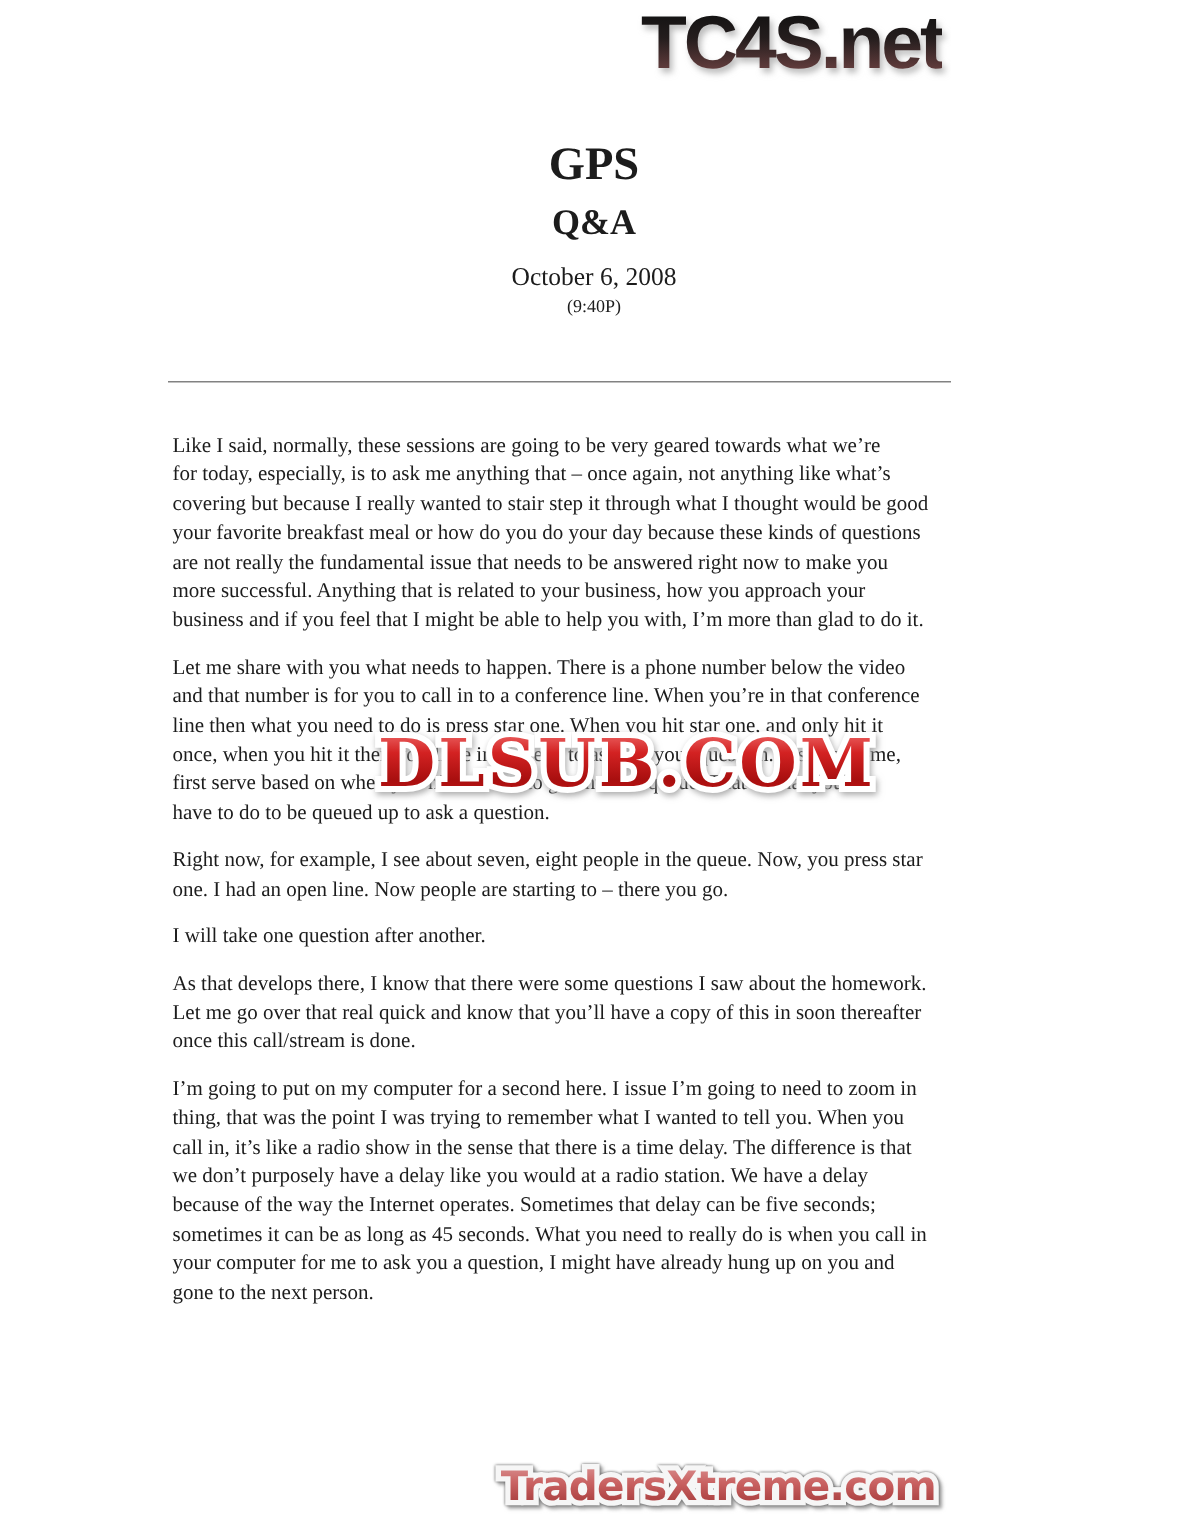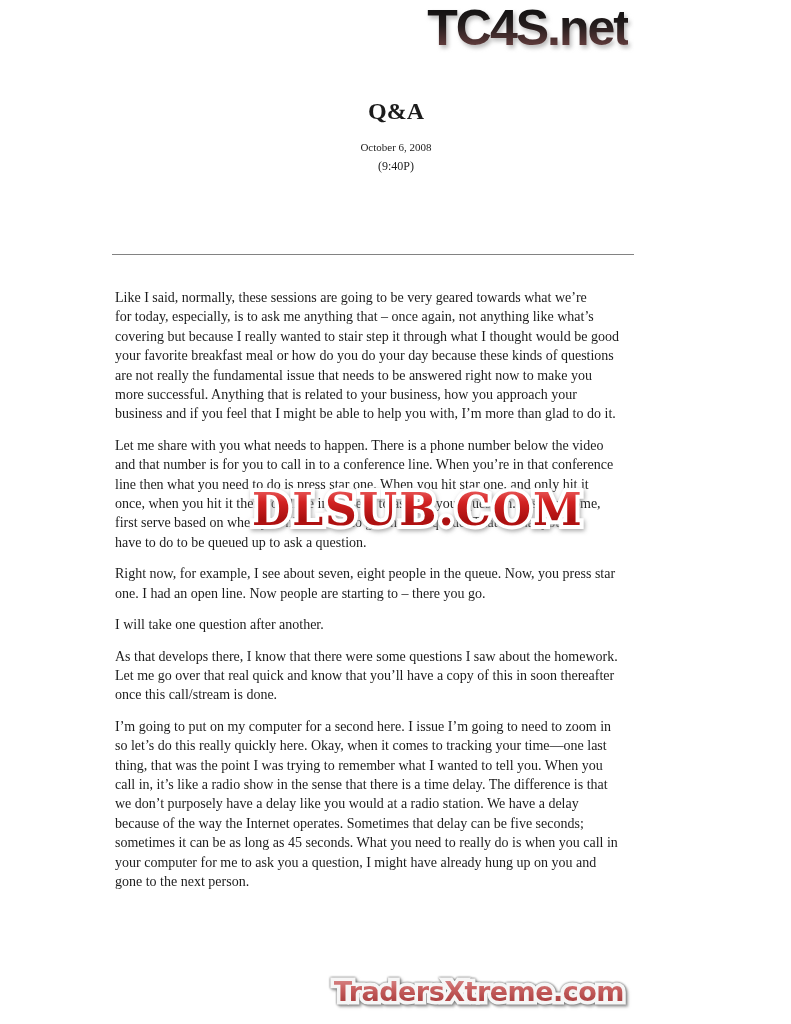--- a/index.html
+++ b/index.html
@@ -15,21 +15,21 @@
     font-size:50px;letter-spacing:-2px;line-height:52px;
     background:linear-gradient(180deg,#121212 12%,#241d1d 45%,#5d3a3a 82%,#744747 100%);
     -webkit-background-clip:text;background-clip:text;color:transparent;
     filter:drop-shadow(2px 3px 2px rgba(130,130,130,0.55));
   }
 
   
   .titleblock{position:absolute;top:90px;left:113px;width:566px;text-align:center;}
   .t-main{font-size:31px;font-weight:bold;line-height:38px;}
   .t-sub{font-size:24px;font-weight:bold;line-height:30px;margin-top:6px;}
-  .t-date{font-size:11px;line-height:22px;margin-top:10px;}
+  .t-date{font-size:17px;line-height:22px;margin-top:10px;}
   .t-time{font-size:12px;line-height:15px;margin-top:1px;}
 
   .rule{position:absolute;top:254px;left:112px;width:566px;border-top:1px solid #828282;height:0;}
 
   
   .doc{position:absolute;top:288px;left:115px;width:575px;font-size:14px;}
   .para{margin:0 0 12px 0;}
   .line{line-height:19.4px;white-space:pre;}
 
   
@@ -68,20 +68,21 @@
   }
 </style>
 </head>
 <body>
 
 <div class="page">
 
   <div class="tc4s">TC4S.net</div>
 
   <div class="titleblock">
+    <div class="t-main">GPS</div>
     <div class="t-sub">Q&amp;A</div>
     <div class="t-date">October 6, 2008</div>
     <div class="t-time">(9:40P)</div>
   </div>
 
   <div class="rule"></div>
 
   <div class="doc">
 
     <div class="para">
@@ -113,21 +114,20 @@
     </div>
 
     <div class="para">
       <div class="line">As that develops there, I know that there were some questions I saw about the homework.</div>
       <div class="line">Let me go over that real quick and know that you’ll have a copy of this in soon thereafter</div>
       <div class="line">once this call/stream is done.</div>
     </div>
 
     <div class="para">
       <div class="line">I’m going to put on my computer for a second here. I issue I’m going to need to zoom in</div>
-      <div class="line">so let’s do this really quickly here. Okay, when it comes to tracking your time—one last</div>
       <div class="line">thing, that was the point I was trying to remember what I wanted to tell you. When you</div>
       <div class="line">call in, it’s like a radio show in the sense that there is a time delay. The difference is that</div>
       <div class="line">we don’t purposely have a delay like you would at a radio station. We have a delay</div>
       <div class="line">because of the way the Internet operates. Sometimes that delay can be five seconds;</div>
       <div class="line">sometimes it can be as long as 45 seconds. What you need to really do is when you call in</div>
       <div class="line">your computer for me to ask you a question, I might have already hung up on you and</div>
       <div class="line">gone to the next person.</div>
     </div>
 
   </div>

